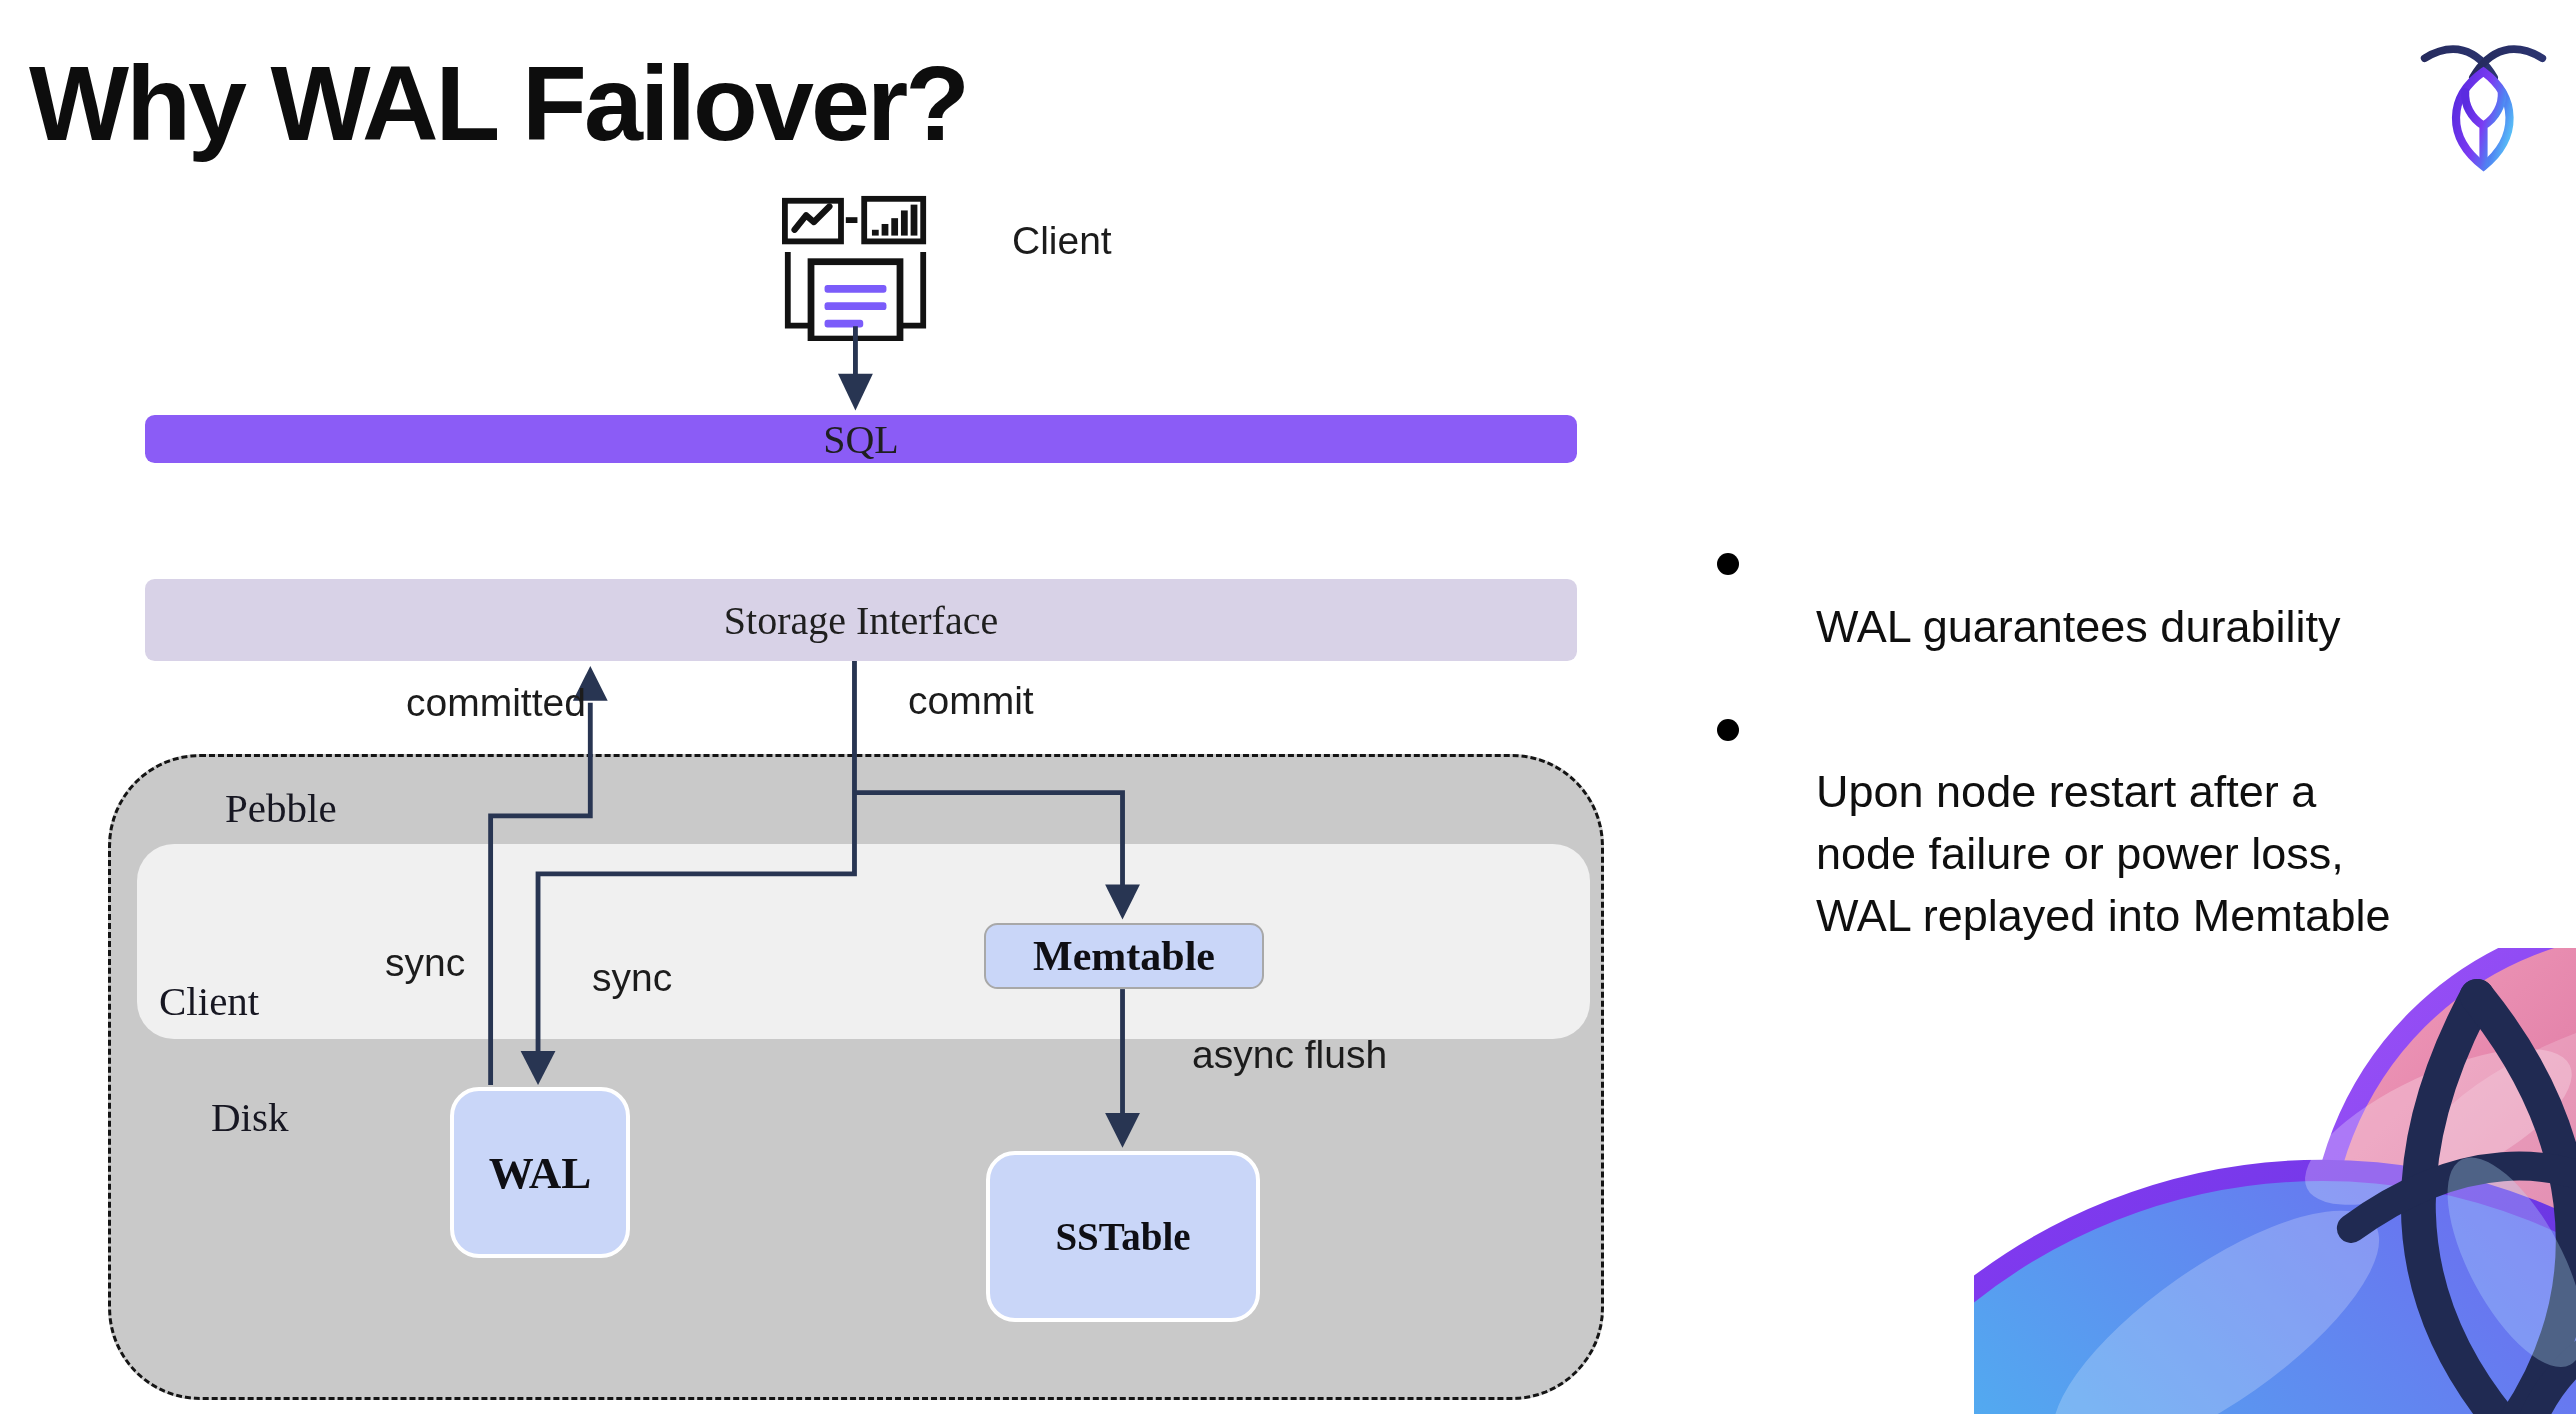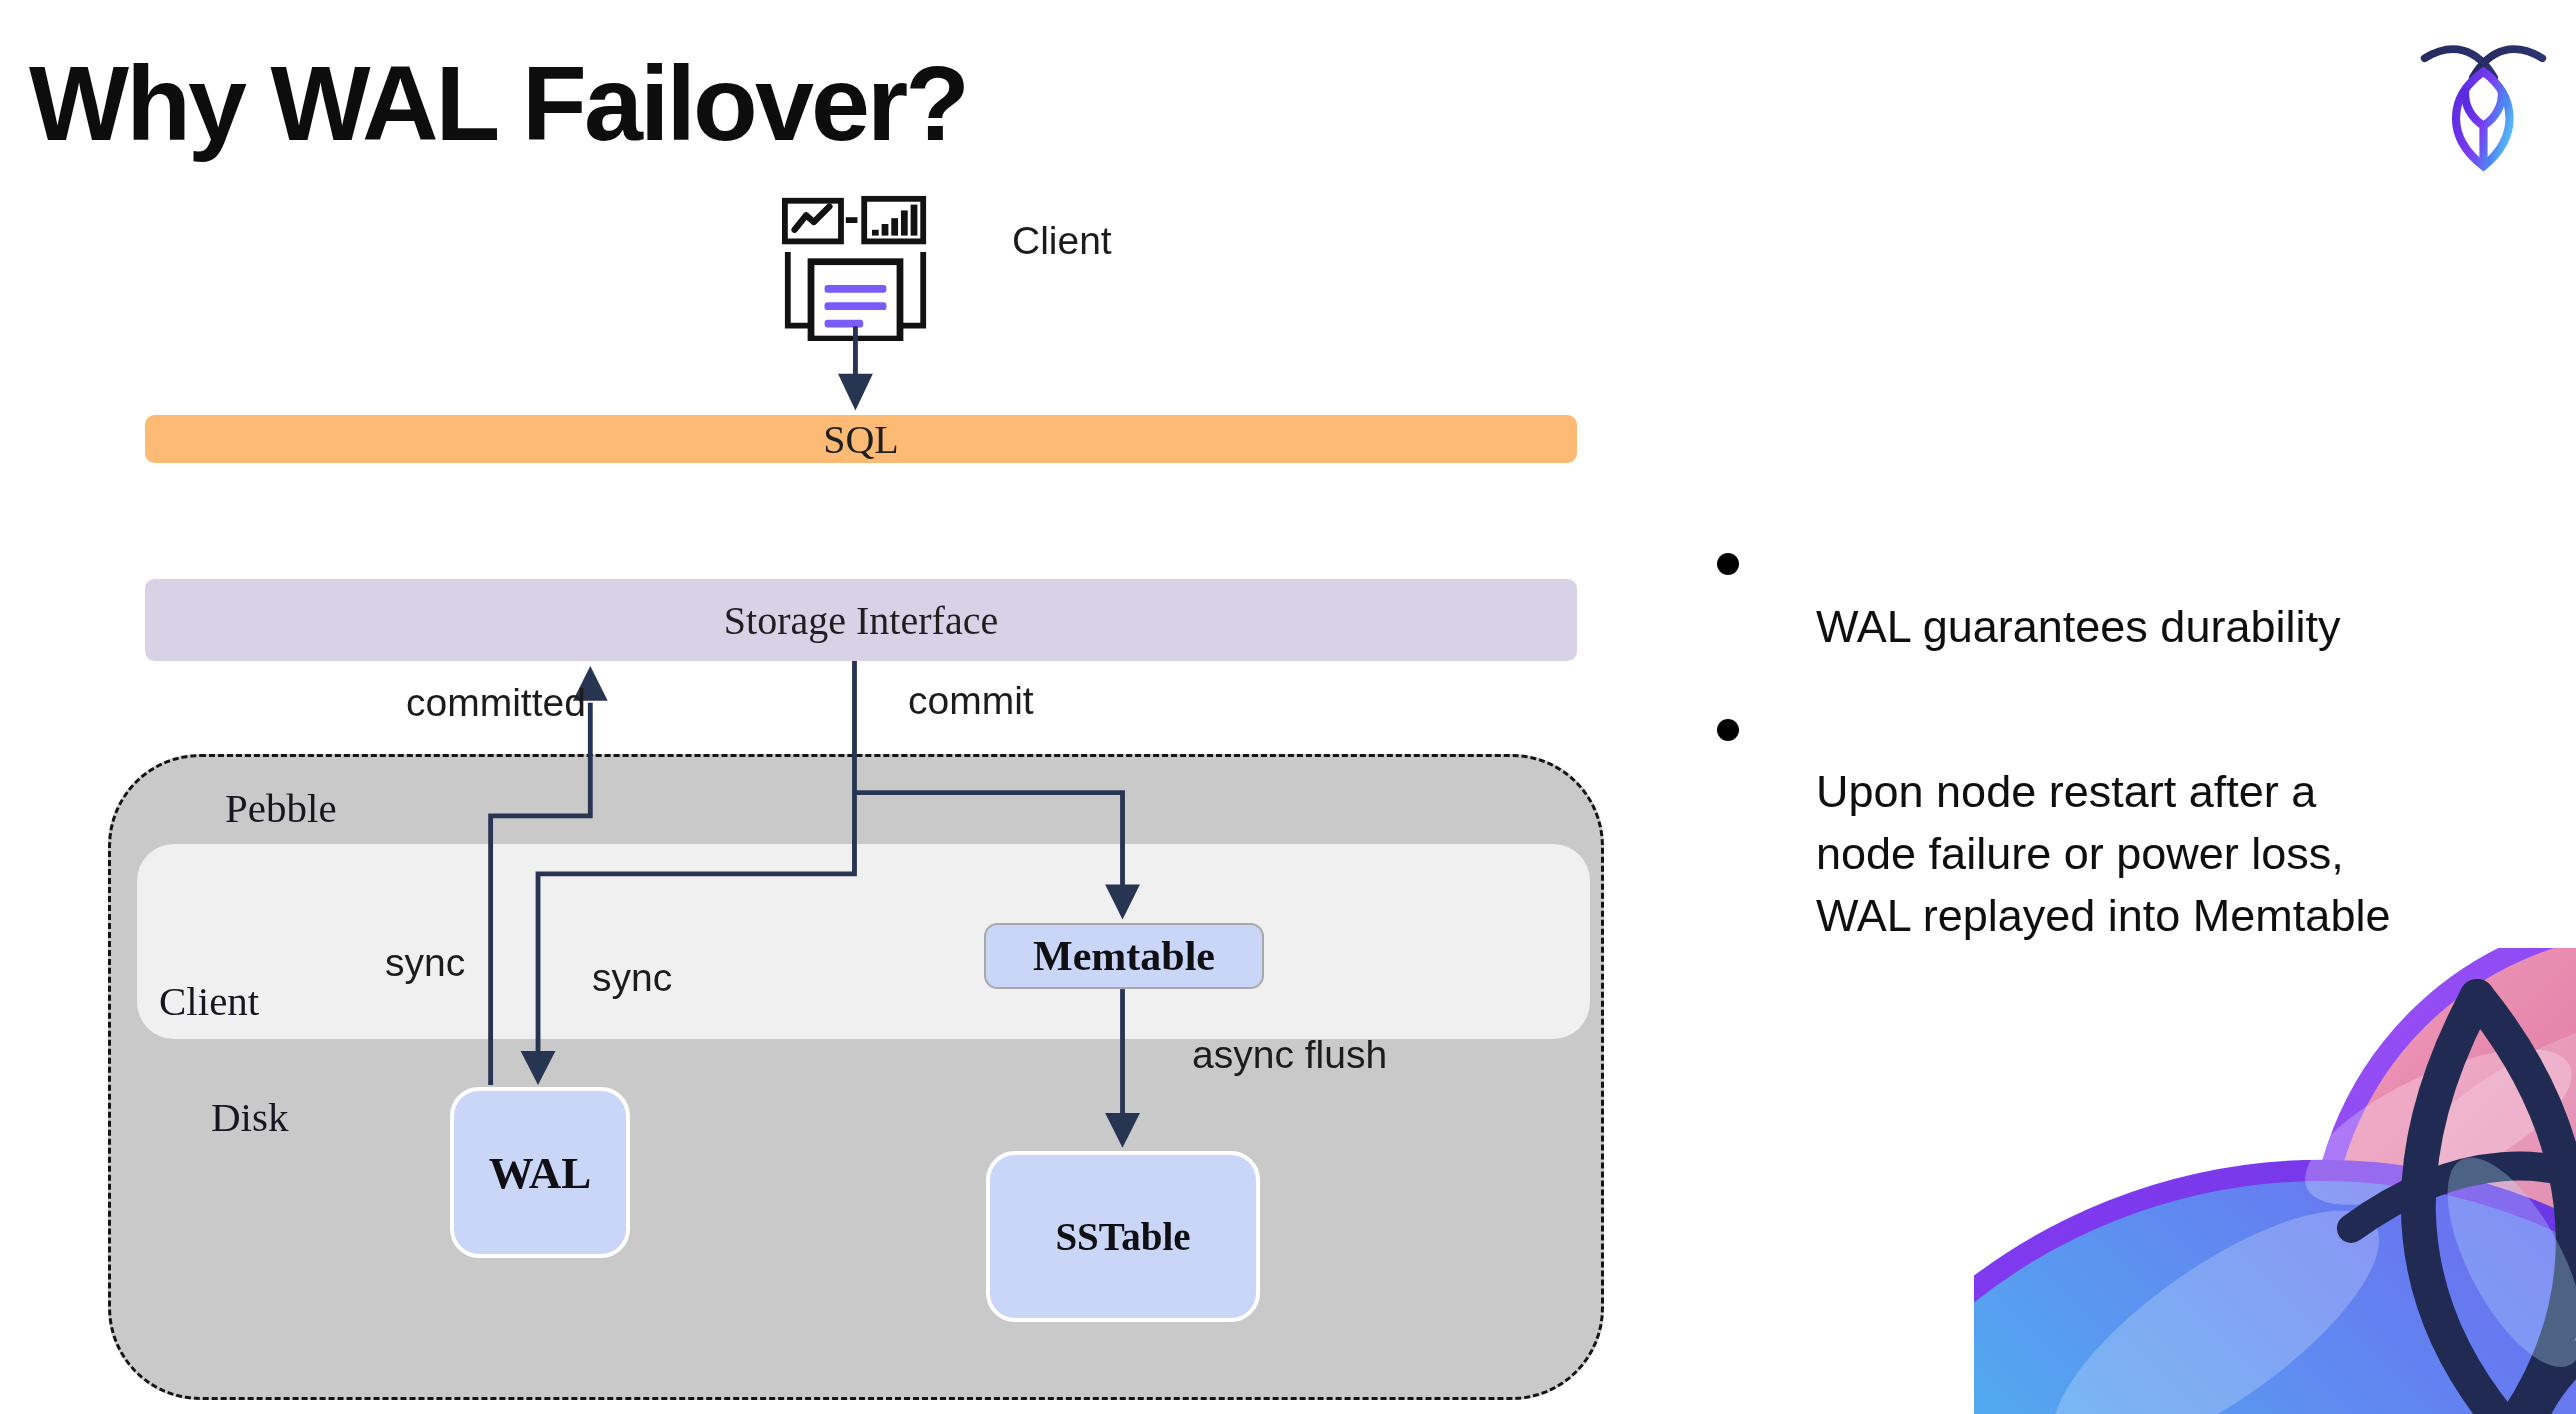--- a/index.html
+++ b/index.html
@@ -129,21 +129,21 @@
     </g>
     <g fill="#283552" stroke="none">
       <polygon points="866,386 902,386 884,424"></polygon>
       <polygon points="592,724 628,724 610,688"></polygon>
       <polygon points="538,1086 574,1086 556,1121"></polygon>
       <polygon points="1142,914 1178,914 1160,950"></polygon>
       <polygon points="1142,1150 1178,1150 1160,1186"></polygon>
     </g>
   </svg>
 
-  <div class="abs bar sql serif" style="background: #fdba74;">SQL</div>
+  <div class="abs bar sql serif" style="background: #8b5cf6;">SQL</div>
   <div class="abs bar storage serif" style="background: rgb(216, 210, 231);">Storage Interface</div>
 
   <div class="abs edge-label sans" style="left:406px;top:681px;">committed</div>
   <div class="abs edge-label sans" style="left:908px;top:679px;">commit</div>
   <div class="abs edge-label sans" style="left:385px;top:941px;">sync</div>
   <div class="abs edge-label sans" style="left:592px;top:956px;">sync</div>
   <div class="abs edge-label sans" style="left:1192px;top:1033px;">async flush</div>
 
   <div class="abs node wal serif">WAL</div>
   <div class="abs node memtable serif">Memtable</div>

